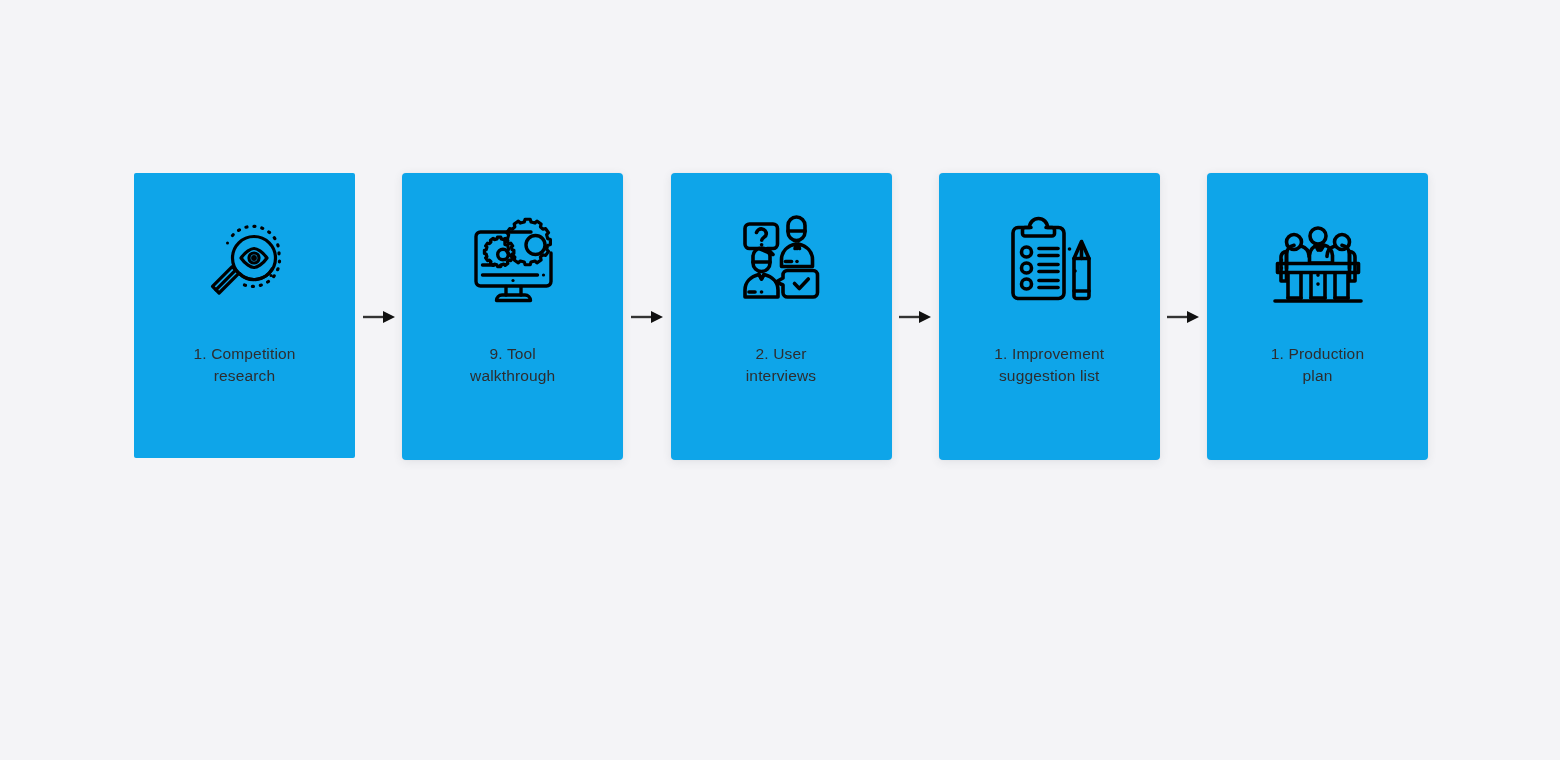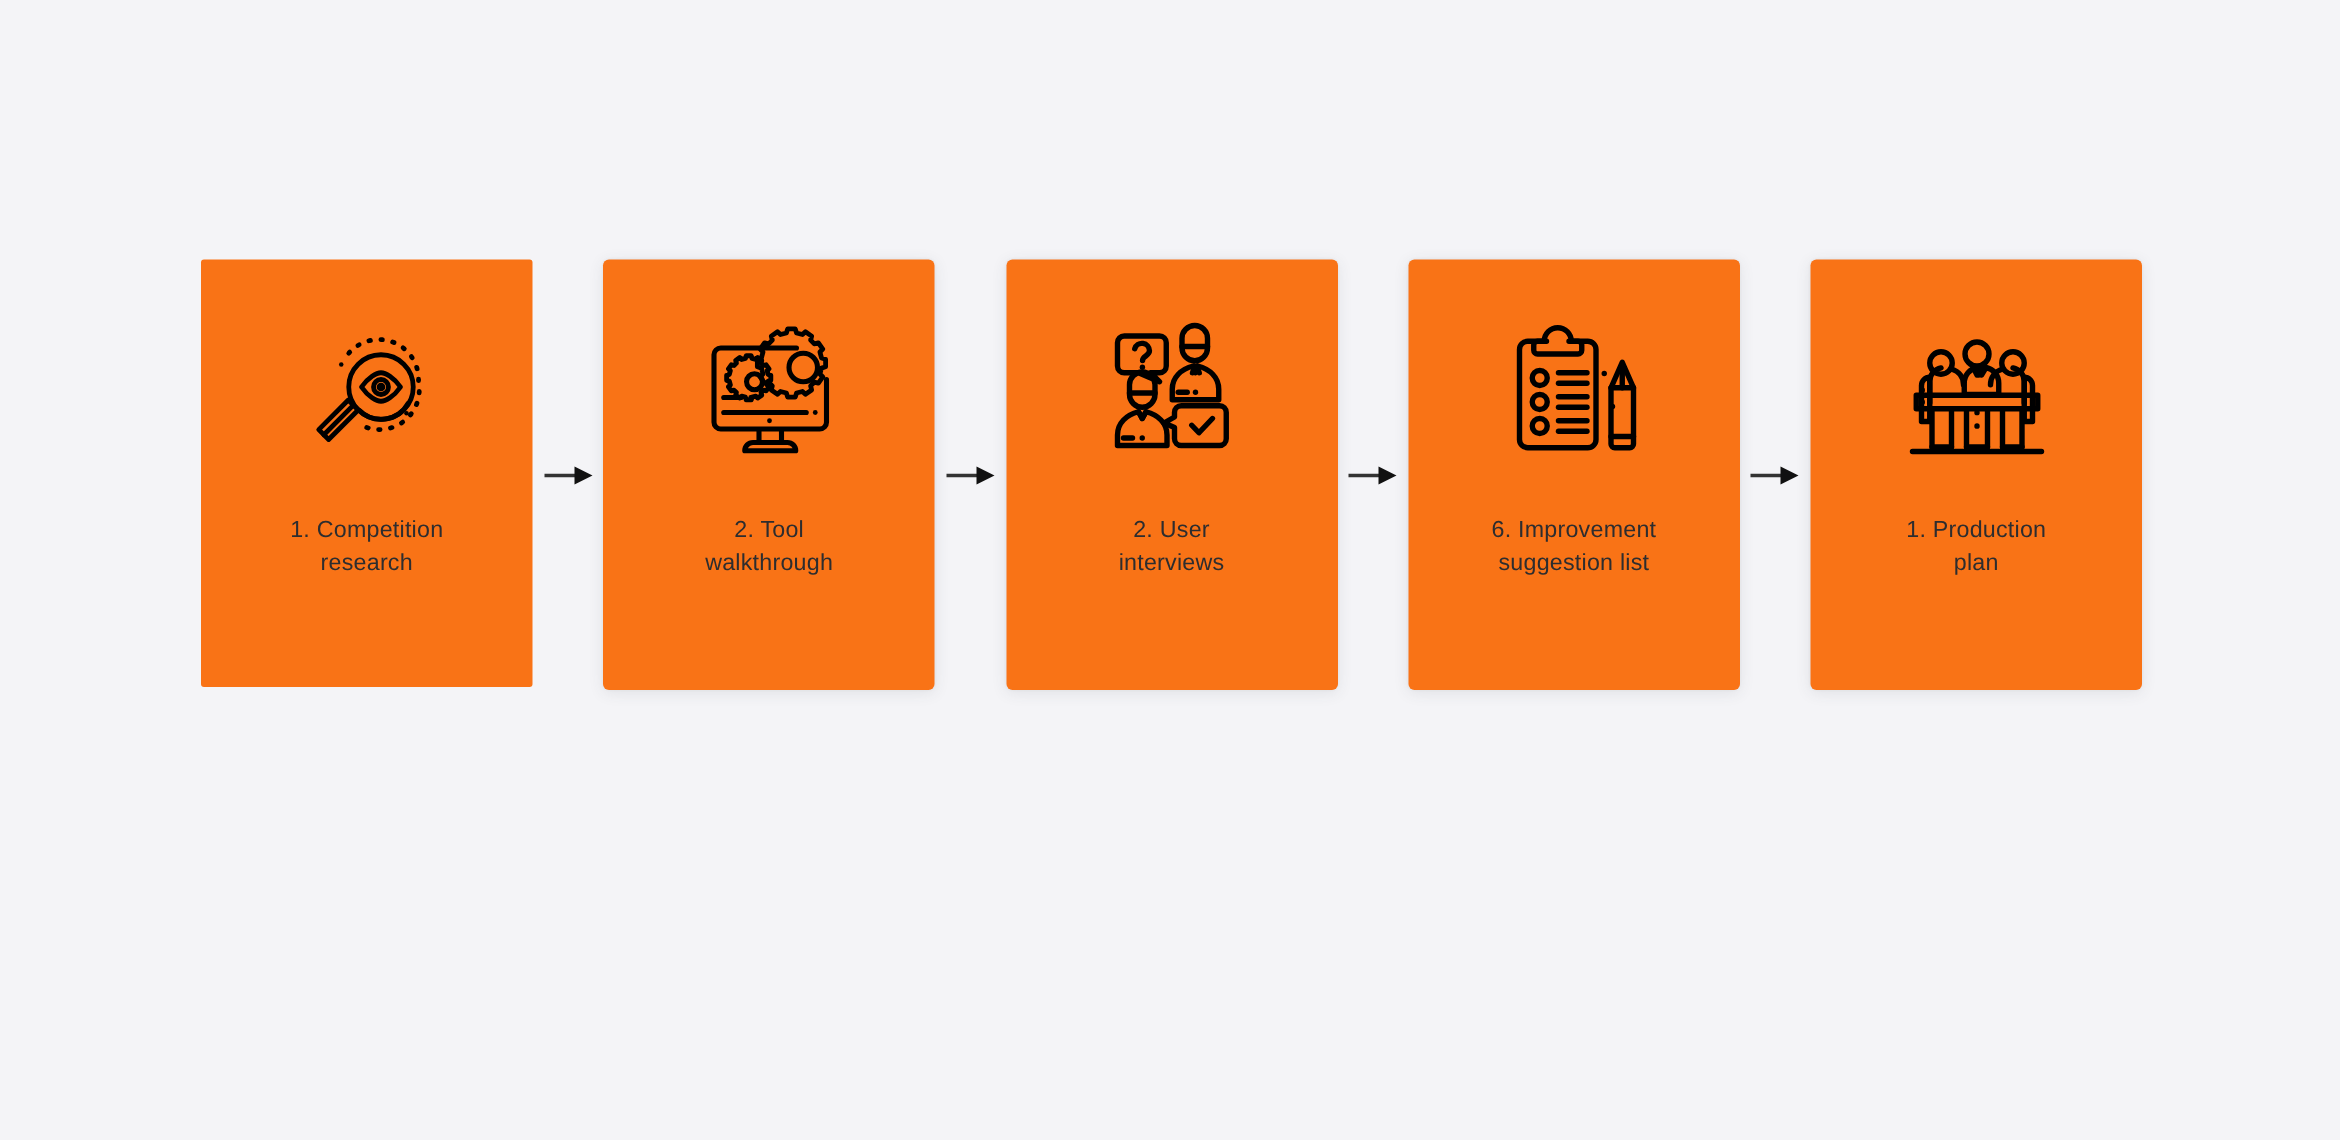--- a/index.html
+++ b/index.html
@@ -30,21 +30,21 @@
     height: 290px;
     display: flex;
     flex-direction: row;
     align-items: flex-start;
   }
 
   
   .step-card {
     position: relative;
     width: 221px;
-    background: #f97316;
+    background: #0ea5e9;
     border-radius: 4px;
     display: flex;
     flex-direction: column;
     align-items: center;
     box-sizing: border-box;
     flex: 0 0 auto;
   }
   .step-card.variant-plain {
     height: 285px;
     border-radius: 2px;
@@ -161,21 +161,21 @@
           <path d="M38 27 l2.6 0.7 1.3 -1.3 2.8 2.0 -0.45 1.85 1.65 1.65 1.85 -0.45 2.0 2.8
                    -1.3 1.3 0.7 2.6 1.85 0.6 0 3.45 -1.85 0.6 -0.7 2.6 1.3 1.3 -2.0 2.8
                    -1.85 -0.45 -1.65 1.65 0.45 1.85 -2.8 2.0 -1.3 -1.3 -2.6 0.7 -0.6 1.85
                    -3.45 0 -0.6 -1.85 -2.6 -0.7 -1.3 1.3 -2.8 -2.0 0.45 -1.85 -1.65 -1.65
                    -1.85 0.45 -2.0 -2.8 1.3 -1.3 -0.7 -2.6 -1.85 -0.6 0 -3.45 1.85 -0.6
                    0.7 -2.6 -1.3 -1.3 2.0 -2.8 1.85 0.45 1.65 -1.65 -0.45 -1.85 2.8 -2.0
                    1.3 1.3 2.6 -0.7 0.6 -1.85 3.45 0 Z" transform="translate(-2.5,0.5) scale(0.96) translate(2.5,-0.5)"></path>
           <circle cx="38" cy="41.5" r="5.3"></circle>
         </svg>
       </div>
-      <div class="card-label">2. Tool
+      <div class="card-label">9. Tool
 walkthrough</div>
     </div>
 
     <div class="arrow-connector">
       <svg width="36" height="16" viewBox="0 0 36 16" fill="none">
         <line x1="2" y1="8" x2="24" y2="8" stroke="#333333" stroke-width="2.4"></line>
         <polygon points="22,2 34,8 22,14" fill="#111111"></polygon>
       </svg>
     </div>
 
@@ -245,21 +245,21 @@
           <circle cx="68.5" cy="36" r="1.8" fill="#000000" stroke="none"></circle>
           <circle cx="74" cy="58" r="1.8" fill="#000000" stroke="none"></circle>
 
           <path d="M80.5 28.5 L88 45.5 V83 a2.5 2.5 0 0 1 -2.5 2.5 H75.5
                    A2.5 2.5 0 0 1 73 83 V45.5 Z"></path>
           <path d="M73 45.5 H88"></path>
           <path d="M73 78 H88"></path>
           <path d="M80.5 31 V45.5"></path>
         </svg>
       </div>
-      <div class="card-label">6. Improvement
+      <div class="card-label">1. Improvement
 suggestion list</div>
     </div>
 
     <div class="arrow-connector">
       <svg width="36" height="16" viewBox="0 0 36 16" fill="none">
         <line x1="2" y1="8" x2="24" y2="8" stroke="#333333" stroke-width="2.4"></line>
         <polygon points="22,2 34,8 22,14" fill="#111111"></polygon>
       </svg>
     </div>
 

